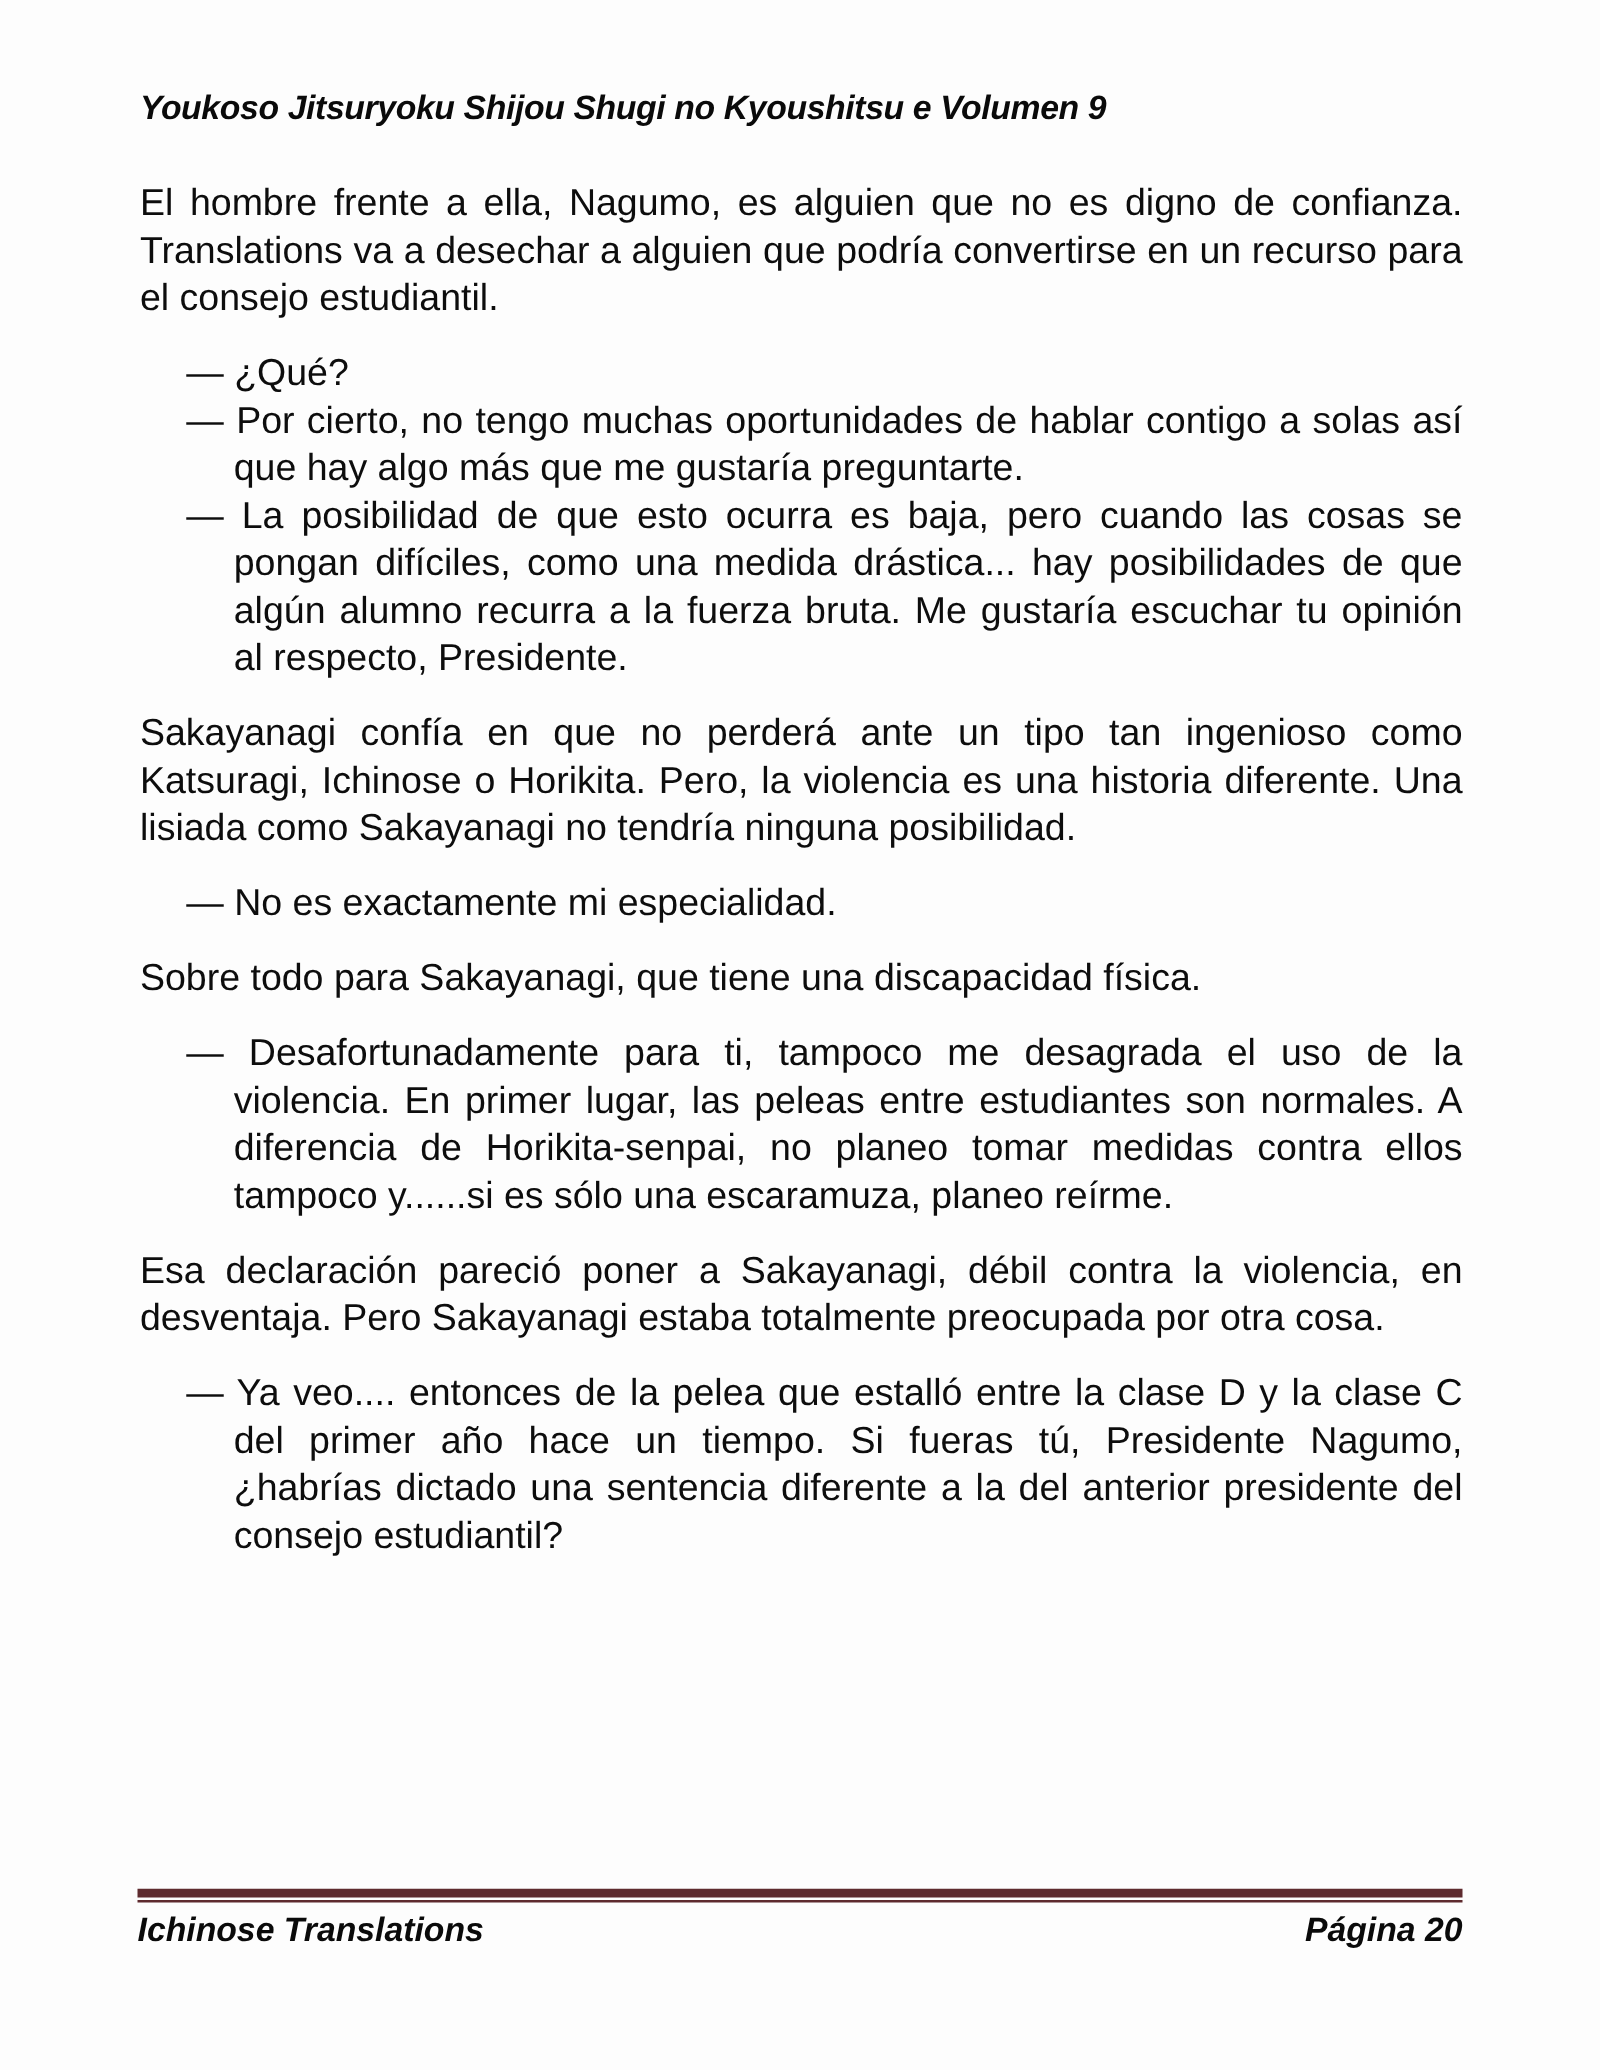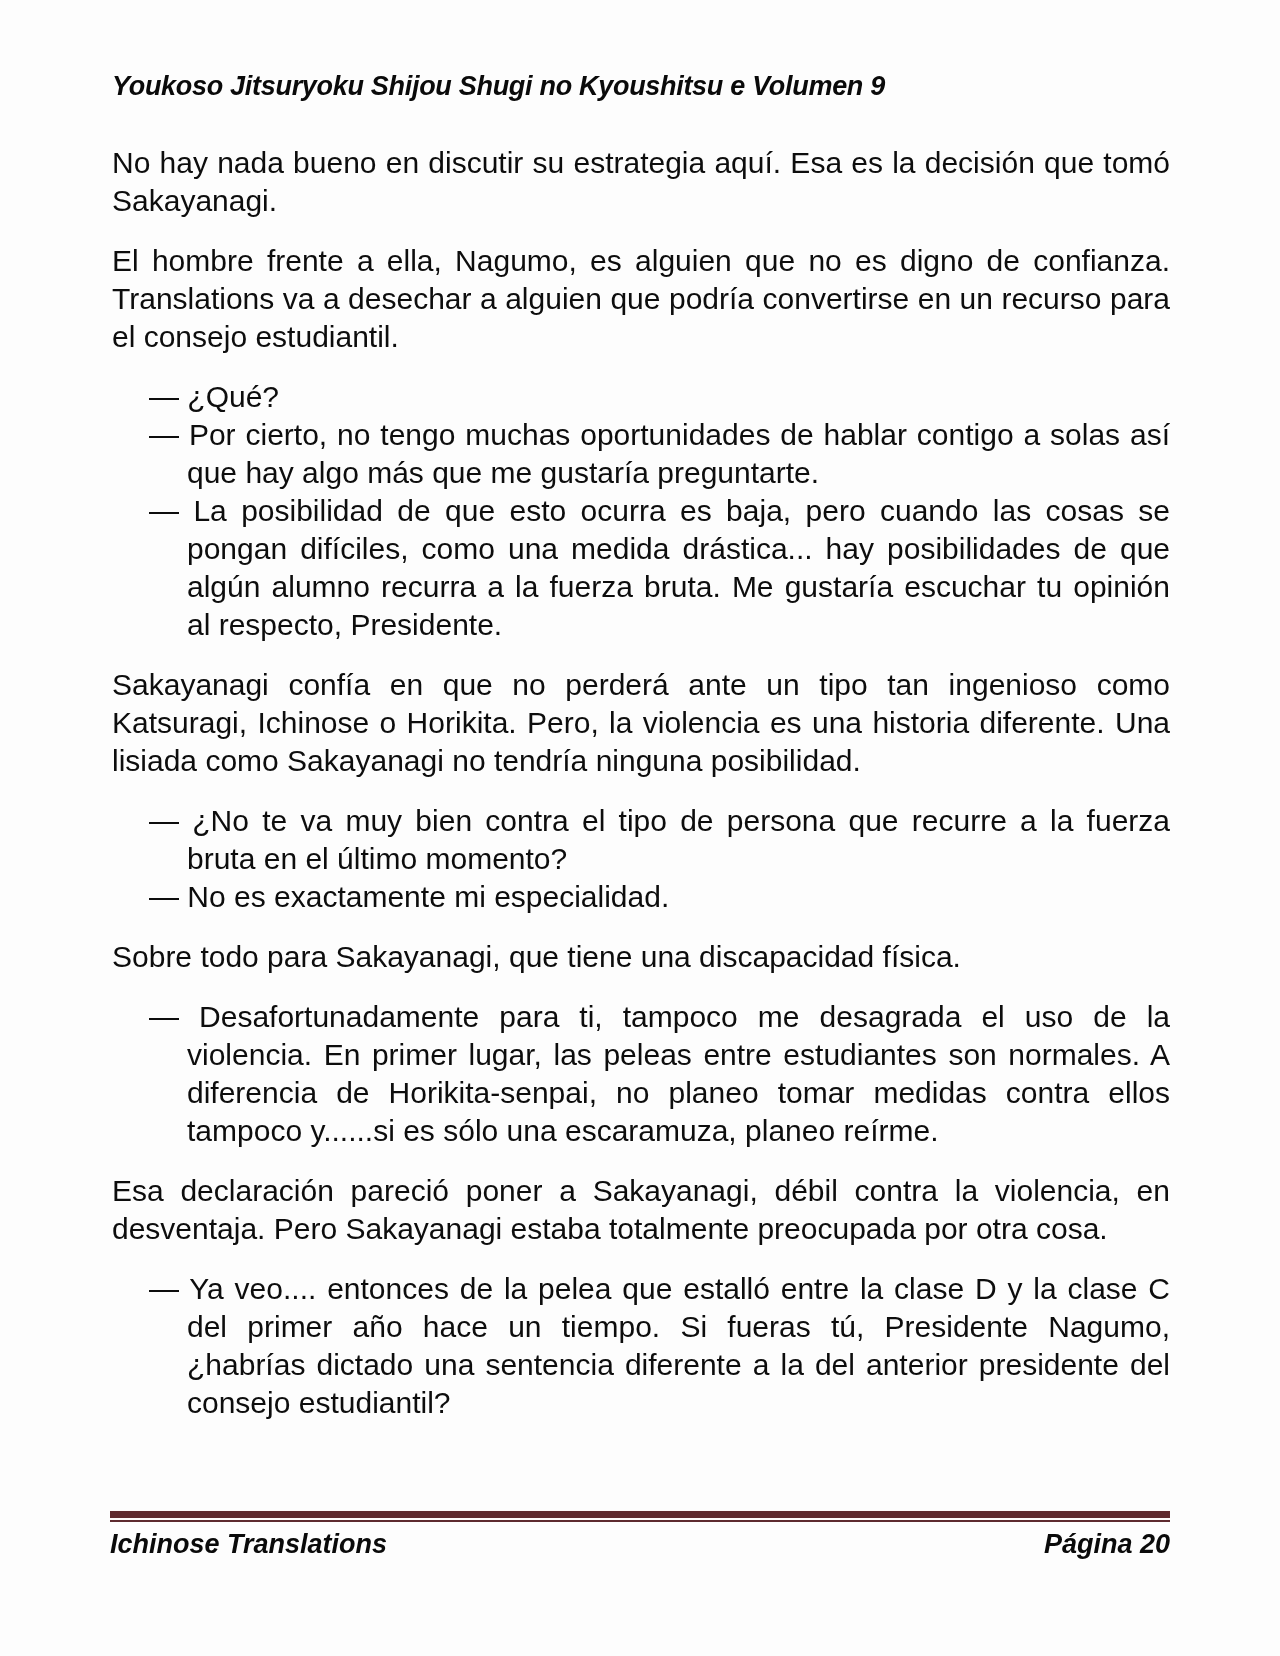--- a/index.html
+++ b/index.html
@@ -67,34 +67,32 @@
 <body>
 
 <div class="page">
 
   <div class="header">
     <span>Youkoso Jitsuryoku Shijou Shugi no Kyoushitsu e Volumen 9</span>
   </div>
 
   <div class="body-text">
 
-    <p class="para">No hay nada bueno en discutir su estrategia aquí. Esa es la decisión que tomó Sakayanagi.</p>
 
     <p class="para">El hombre frente a ella, Nagumo, es alguien que no es digno de confianza. Translations va a desechar a alguien que podría convertirse en un recurso para el consejo estudiantil.</p>
 
     <div class="dgroup">
       <p class="dialogue"><span class="dash">—</span> <span>¿Qué?</span></p>
       <p class="dialogue"><span class="dash">—</span> <span>Por cierto, no tengo muchas oportunidades de hablar contigo a solas así que hay algo más que me gustaría preguntarte.</span></p>
       <p class="dialogue"><span class="dash">—</span> <span>La posibilidad de que esto ocurra es baja, pero cuando las cosas se pongan difíciles, como una medida drástica... hay posibilidades de que algún alumno recurra a la fuerza bruta. Me gustaría escuchar tu opinión al respecto, Presidente.</span></p>
     </div>
 
     <p class="para">Sakayanagi confía en que no perderá ante un tipo tan ingenioso como Katsuragi, Ichinose o Horikita. Pero, la violencia es una historia diferente. Una lisiada como Sakayanagi no tendría ninguna posibilidad.</p>
 
     <div class="dgroup">
-      <p class="dialogue"><span class="dash">—</span> <span>¿No te va muy bien contra el tipo de persona que recurre a la fuerza bruta en el último momento?</span></p>
       <p class="dialogue"><span class="dash">—</span> <span>No es exactamente mi especialidad.</span></p>
     </div>
 
     <p class="para">Sobre todo para Sakayanagi, que tiene una discapacidad física.</p>
 
     <div class="dgroup">
       <p class="dialogue"><span class="dash">—</span> <span>Desafortunadamente para ti, tampoco me desagrada el uso de la violencia. En primer lugar, las peleas entre estudiantes son normales. A diferencia de Horikita-senpai, no planeo tomar medidas contra ellos tampoco y......si es sólo una escaramuza, planeo reírme.</span></p>
     </div>
 
     <p class="para">Esa declaración pareció poner a Sakayanagi, débil contra la violencia, en desventaja. Pero Sakayanagi estaba totalmente preocupada por otra cosa.</p>

